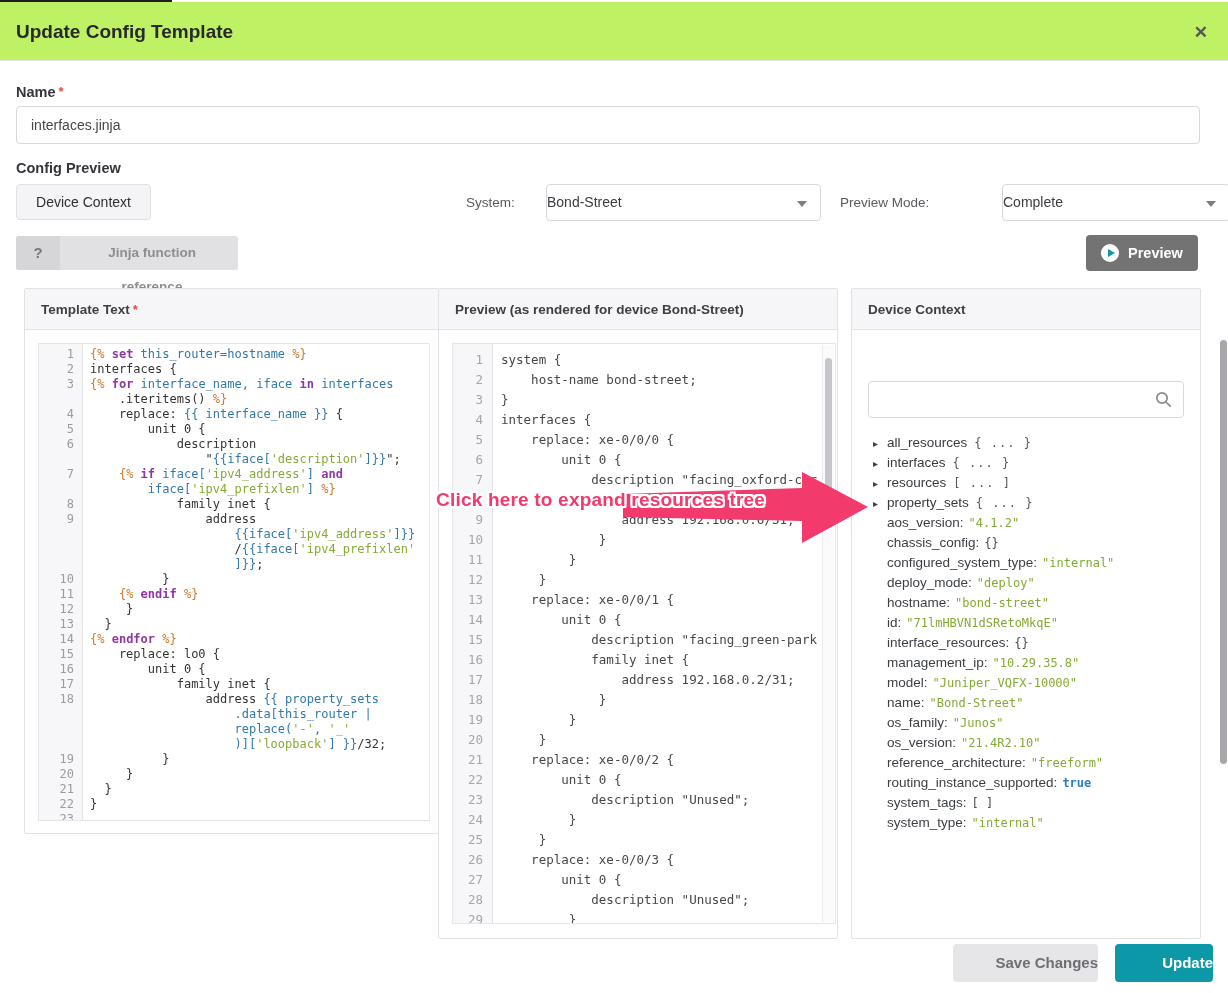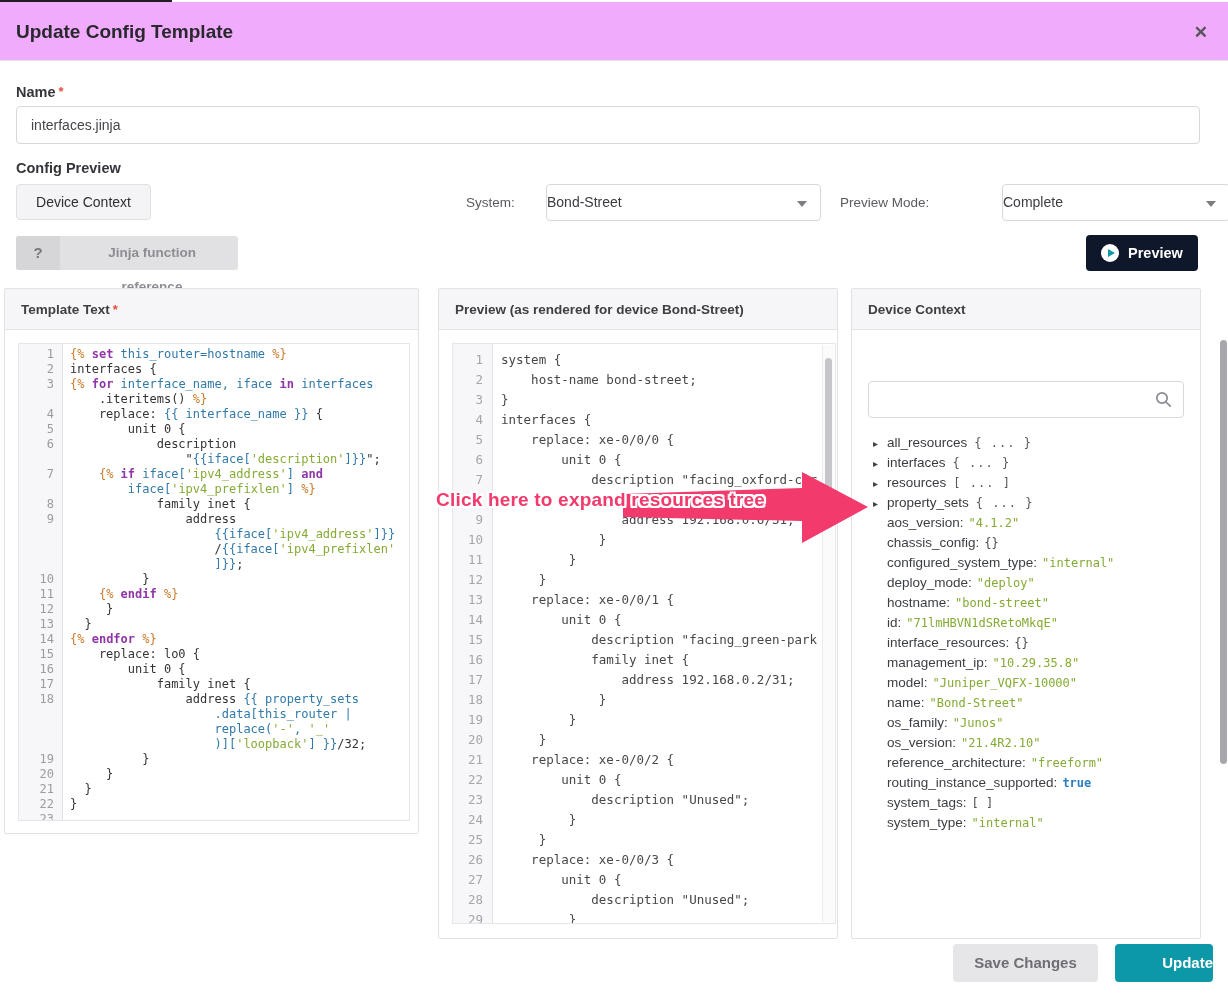--- a/index.html
+++ b/index.html
@@ -5,21 +5,21 @@
   * { box-sizing: border-box; }
   html,body { margin:0; padding:0; }
   body {
     width:1228px; height:993px; position:relative; overflow:hidden;
     background:#ffffff; font-family:"Liberation Sans",sans-serif; color:#2d2d32;
   }
 
   #top-artifact { position:absolute; left:0; top:0; width:172px; height:2px; background:#1f1f1f; }
 
   
-  #modal-header { position:absolute; left:0; top:2px; width:1228px; height:59px; border-bottom:1px solid #e4e4e7; background:#f0abfc; }
+  #modal-header { position:absolute; left:0; top:2px; width:1228px; height:59px; border-bottom:1px solid #e4e4e7; background:#bef264; }
   #modal-title { position:absolute; left:16px; top:19px; font-size:19px; font-weight:bold; color:#28282d; }
   #close-btn { position:absolute; right:20px; top:20px; font-size:17px; font-weight:bold; color:#55555a; cursor:pointer; }
 
   
   .field-label { position:absolute; font-size:14.5px; font-weight:bold; color:#35353b; }
   .req { color:#e74c3c; font-weight:bold; margin-left:3px; font-size:13px; vertical-align:top; }
   #name-input { position:absolute; left:16px; top:106px; width:1184px; height:38px; border:1px solid #d8d8dc; border-radius:4px; font-size:14px; color:#45454b; line-height:36px; padding:0 14px; background:#fff; }
 
   
   .tab-btn { position:absolute; left:16px; top:184px; width:135px; height:36px; background:#f4f4f6; border:1px solid #e1e1e5; border-radius:4px; text-align:center; line-height:34px; font-size:14px; color:#2f2f34; cursor:pointer; }
@@ -28,28 +28,28 @@
   #preview-mode-label { left:840px; }
   .dropdown { position:absolute; top:184px; height:37px; border:1px solid #d8d8dc; border-radius:4px; background:#fff; font-size:14px; color:#3b3b41; line-height:35px; padding:0 0; cursor:pointer; }
   #system-select { left:546px; width:275px; }
   #preview-mode-select { left:1002px; width:228px; }
   .caret { position:absolute; right:13px; top:16px; width:0; height:0; border-left:5px solid transparent; border-right:5px solid transparent; border-top:6px solid #7d7d84; }
 
   #jinja-btn { position:absolute; left:16px; top:236px; width:222px; height:34px; background:#e1e1e4; border-radius:3px; cursor:pointer; }
   #jinja-q { position:absolute; left:0; top:0; width:44px; height:34px; background:#d6d6d9; border-radius:3px 0 0 3px; text-align:center; line-height:34px; font-weight:bold; font-size:15px; color:#76767c; }
   #jinja-label { position:absolute; left:60px; top:0; right:10px; text-align:center; line-height:34px; font-size:13.5px; font-weight:bold; color:#8d8d93; }
 
-  #preview-btn { position:absolute; left:1086px; top:235px; width:112px; height:36px; background:#0f172a; border-radius:4px; color:#fff; cursor:pointer; }
+  #preview-btn { position:absolute; left:1086px; top:235px; width:112px; height:36px; background:#737373; border-radius:4px; color:#fff; cursor:pointer; }
   #preview-btn-label { position:absolute; left:42px; top:0; line-height:36px; font-size:14.5px; font-weight:bold; }
   #play-icon { position:absolute; left:15px; top:9px; width:18px; height:18px; background:#fff; border-radius:50%; }
   #play-icon::after { content:""; position:absolute; left:7px; top:4.5px; width:0; height:0; border-top:4.5px solid transparent; border-bottom:4.5px solid transparent; border-left:7px solid #0d98a7; }
 
   
   .panel { position:absolute; top:288px; background:#fff; border:1px solid #e2e2e6; border-radius:2px; }
-  #panel-template { left:4px;  width:415px; height:546px; }
+  #panel-template { left:24px;  width:415px; height:546px; }
   #panel-preview  { left:438px; width:400px; height:651px; }
   #panel-context  { left:851px; width:350px; height:651px; }
   .panel-header { height:41px; background:#f6f6f8; border-bottom:1px solid #e4e4e8; font-size:13.5px; font-weight:bold; color:#3e3e44; padding:13px 16px 0 16px; }
 
   .code-box { position:absolute; overflow:hidden; border:1px solid #e6e6ea; background:#fff; }
   #template-box { left:13px; top:54px; right:8px; bottom:12px; }
   #preview-box  { left:13px; top:54px; right:1px; bottom:14px; }
   .gutter-bg { position:absolute; left:0; top:0; bottom:0; background:#f7f7f9; border-right:1px solid #e2e2e6; }
   #template-box .gutter-bg { width:44px; }
   #preview-box  .gutter-bg { width:40px; }
@@ -96,21 +96,21 @@
   .v-bool { color:#2d7fc1; font-weight:bold; }
   .v-plain { color:#4a4a50; }
 
   
   #annotation { position:absolute; left:0; top:0; z-index:50; pointer-events:none; }
   #anno-arrow-svg { position:absolute; left:618px; top:466px; }
   #anno-text { position:absolute; left:436px; top:489px; font-size:19px; font-weight:800; color:#f23a6c; letter-spacing:.2px; white-space:nowrap;
     text-shadow:-2px -2px 0 #fff, 2px -2px 0 #fff, -2px 2px 0 #fff, 2px 2px 0 #fff, 0 -2px 0 #fff, 0 2px 0 #fff, -2px 0 0 #fff, 2px 0 0 #fff; }
 
   
-  #save-btn { position:absolute; left:953px; top:944px; width:145px; height:38px; background:#e6e6e9; border-radius:4px; text-align:center; line-height:38px; font-size:15px; font-weight:bold; color:#6e6e74; cursor:pointer; }
+  #save-btn { position:absolute; left:953px; top:944px; width:145px; height:38px; background:#e6e6e9; border-radius:4px; text-align:right; line-height:38px; font-size:15px; font-weight:bold; color:#6e6e74; cursor:pointer; }
   #update-btn { position:absolute; left:1115px; top:944px; width:98px; height:38px; background:#0d98a7; border-radius:4px; text-align:right; line-height:38px; font-size:15px; font-weight:bold; color:#fff; cursor:pointer; }
 
   
   #page-scroll-thumb { position:absolute; left:1220px; top:340px; width:7px; height:424px; background:#a6a6ab; border-radius:4px; }
 </style>
 </head>
 <body>
 
 <div id="top-artifact"></div>
 

